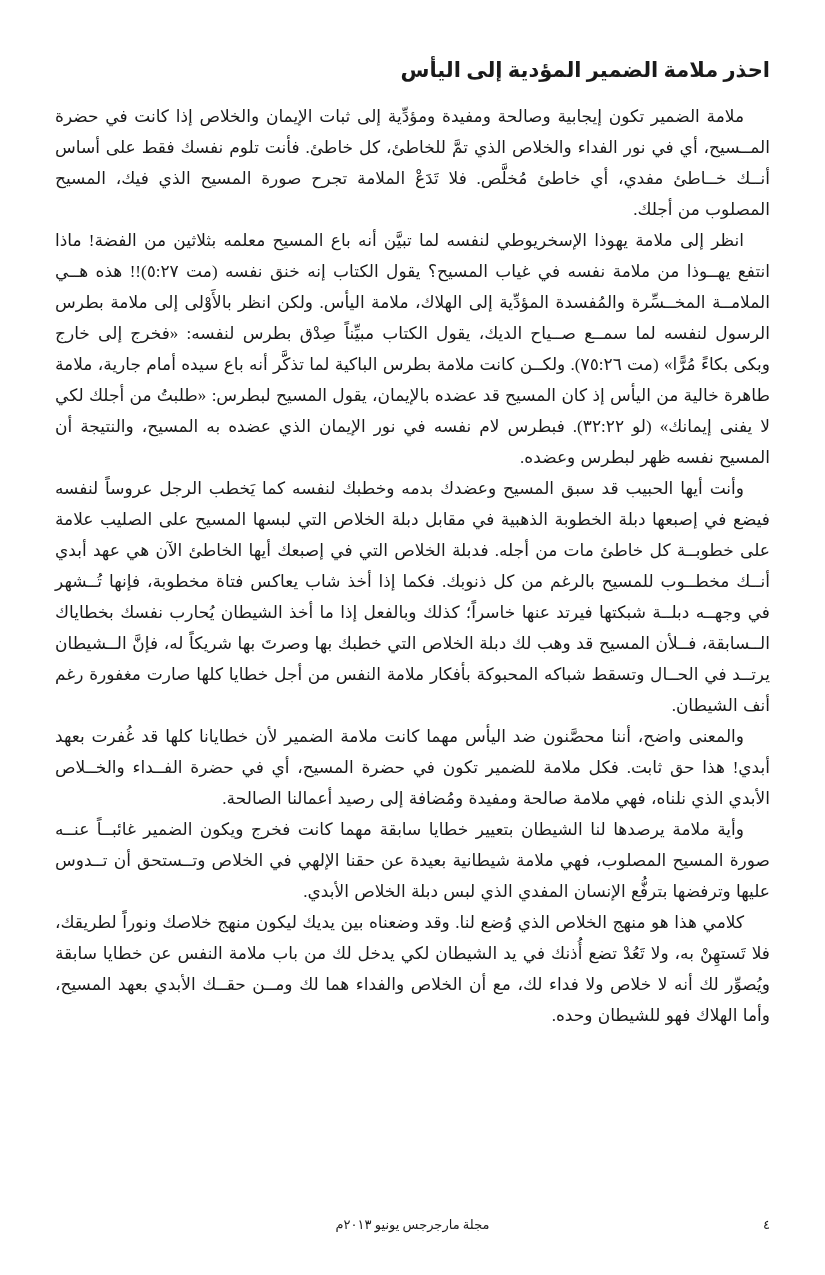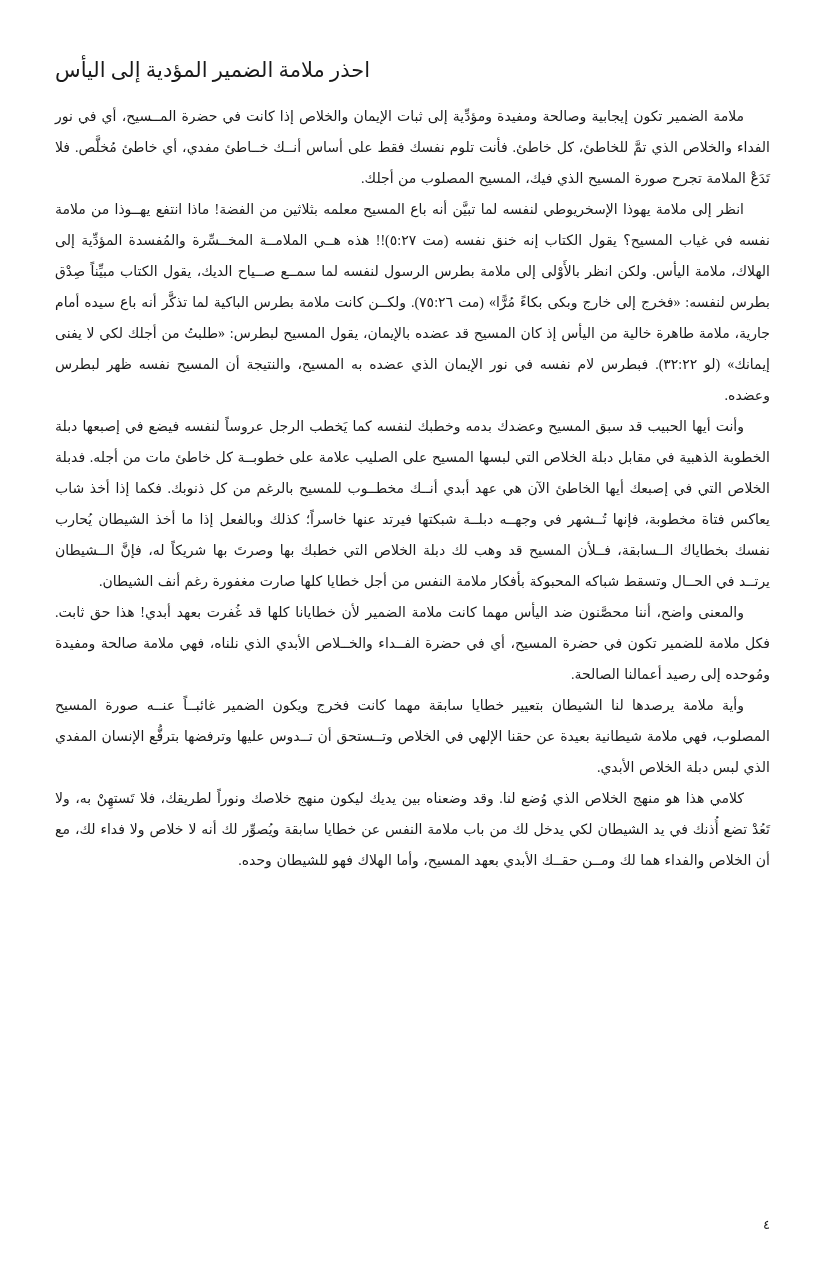--- a/index.html
+++ b/index.html
@@ -15,27 +15,27 @@
     background: #ffffff;
     color: #1a1a1a;
     font-family: "Liberation Serif", "DejaVu Sans", serif;
     direction: rtl;
     overflow: hidden;
     box-sizing: border-box;
     padding: 58px 55px 0 55px;
   }
   .doc-title {
     font-size: 21px;
-    font-weight: normal;
-    text-align: left;
+    font-weight: bold;
+    text-align: right;
     margin: 0 0 18px 0;
     letter-spacing: 0;
   }
   .doc-body p {
-    font-size: 14px;
+    font-size: 17px;
     line-height: 31px;
     text-align: justify;
     text-justify: inter-word;
     margin: 0;
     text-indent: 26px;
     word-spacing: 1px;
   }
   .doc-footer {
     position: absolute;
     bottom: 38px;
@@ -60,22 +60,23 @@
 <body>
 
 <div class="page">
 
   <h1 class="doc-title">احذر ملامة الضمير المؤدية إلى اليأس</h1>
 
   <div class="doc-body">
     <p>ملامة الضمير تكون إيجابية وصالحة ومفيدة ومؤدِّية إلى ثبات الإيمان والخلاص إذا كانت في حضرة المــسيح، أي في نور الفداء والخلاص الذي تمَّ للخاطئ، كل خاطئ. فأنت تلوم نفسك فقط على أساس أنــك خــاطئ مفدي، أي خاطئ مُخلَّص. فلا تَدَعْ الملامة تجرح صورة المسيح الذي فيك، المسيح المصلوب من أجلك.</p>
     <p>انظر إلى ملامة يهوذا الإسخريوطي لنفسه لما تبيَّن أنه باع المسيح معلمه بثلاثين من الفضة! ماذا انتفع يهــوذا من ملامة نفسه في غياب المسيح؟ يقول الكتاب إنه خنق نفسه (مت ٥:٢٧)!! هذه هــي الملامــة المخــسِّرة والمُفسدة المؤدِّية إلى الهلاك، ملامة اليأس. ولكن انظر بالأَوْلى إلى ملامة بطرس الرسول لنفسه لما سمــع صــياح الديك، يقول الكتاب مبيِّناً صِدْق بطرس لنفسه: «فخرج إلى خارج وبكى بكاءً مُرًّا» (مت ٧٥:٢٦). ولكــن كانت ملامة بطرس الباكية لما تذكَّر أنه باع سيده أمام جارية، ملامة طاهرة خالية من اليأس إذ كان المسيح قد عضده بالإيمان، يقول المسيح لبطرس: «طلبتُ من أجلك لكي لا يفنى إيمانك» (لو ٣٢:٢٢). فبطرس لام نفسه في نور الإيمان الذي عضده به المسيح، والنتيجة أن المسيح نفسه ظهر لبطرس وعضده.</p>
     <p>وأنت أيها الحبيب قد سبق المسيح وعضدك بدمه وخطبك لنفسه كما يَخطب الرجل عروساً لنفسه فيضع في إصبعها دبلة الخطوبة الذهبية في مقابل دبلة الخلاص التي لبسها المسيح على الصليب علامة على خطوبــة كل خاطئ مات من أجله. فدبلة الخلاص التي في إصبعك أيها الخاطئ الآن هي عهد أبدي أنــك مخطــوب للمسيح بالرغم من كل ذنوبك. فكما إذا أخذ شاب يعاكس فتاة مخطوبة، فإنها تُــشهر في وجهــه دبلــة شبكتها فيرتد عنها خاسراً؛ كذلك وبالفعل إذا ما أخذ الشيطان يُحارب نفسك بخطاياك الــسابقة، فــلأن المسيح قد وهب لك دبلة الخلاص التي خطبك بها وصرتَ بها شريكاً له، فإنَّ الــشيطان يرتــد في الحــال وتسقط شباكه المحبوكة بأفكار ملامة النفس من أجل خطايا كلها صارت مغفورة رغم أنف الشيطان.</p>
-    <p>والمعنى واضح، أننا محصَّنون ضد اليأس مهما كانت ملامة الضمير لأن خطايانا كلها قد غُفرت بعهد أبدي! هذا حق ثابت. فكل ملامة للضمير تكون في حضرة المسيح، أي في حضرة الفــداء والخــلاص الأبدي الذي نلناه، فهي ملامة صالحة ومفيدة ومُوحده إلى رصيد أعمالنا الصالحة.</p>
+    <p>والمعنى واضح، أننا محصَّنون ضد اليأس مهما كانت ملامة الضمير لأن خطايانا كلها قد غُفرت بعهد أبدي! هذا حق ثابت. فكل ملامة للضمير تكون في حضرة المسيح، أي في حضرة الفــداء والخــلاص الأبدي الذي نلناه، فهي ملامة صالحة ومفيدة ومُضافة إلى رصيد أعمالنا الصالحة.</p>
     <p>وأية ملامة يرصدها لنا الشيطان بتعيير خطايا سابقة مهما كانت فخرج ويكون الضمير غائبــاً عنــه صورة المسيح المصلوب، فهي ملامة شيطانية بعيدة عن حقنا الإلهي في الخلاص وتــستحق أن تــدوس عليها وترفضها بترفُّع الإنسان المفدي الذي لبس دبلة الخلاص الأبدي.</p>
     <p>كلامي هذا هو منهج الخلاص الذي وُضع لنا. وقد وضعناه بين يديك ليكون منهج خلاصك ونوراً لطريقك، فلا تَستهِنْ به، ولا تَعُدْ تضع أُذنك في يد الشيطان لكي يدخل لك من باب ملامة النفس عن خطايا سابقة ويُصوِّر لك أنه لا خلاص ولا فداء لك، مع أن الخلاص والفداء هما لك ومــن حقــك الأبدي بعهد المسيح، وأما الهلاك فهو للشيطان وحده.</p>
   </div>
 
   <div class="doc-footer">
+    <span class="footer-journal">مجلة مارجرجس يونيو ٢٠١٣م</span>
     <span class="footer-pagenum">٤</span>
   </div>
 
 </div>
 
 </body></html>

